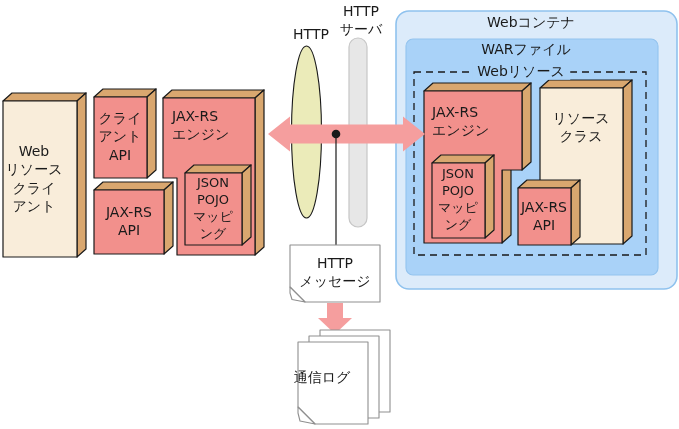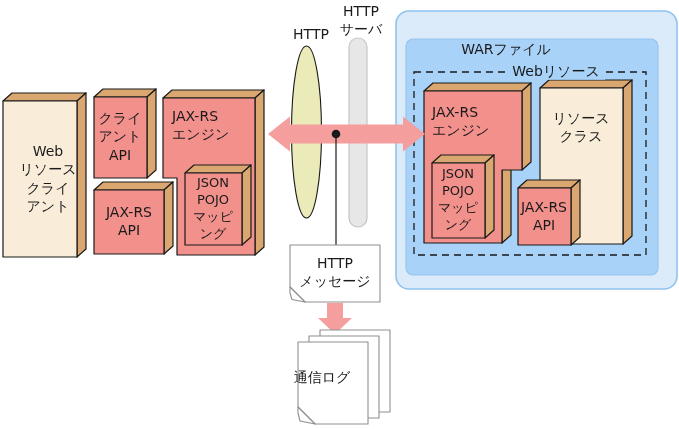--- a/index.html
+++ b/index.html
@@ -4,21 +4,21 @@
 <style>
   html,body{margin:0;padding:0;background:#fff;}
   .stage{position:relative;width:679px;height:429px;background:#fff;overflow:hidden;
          font-family:"DejaVu Sans",sans-serif;}
   .stage svg{position:absolute;left:0;top:0;}
   .lbl{position:absolute;color:#1a1a1a;font-size:14px;line-height:1.32;
        white-space:pre-line;text-align:center;pointer-events:none;}
   .lbl.ctr{transform:translate(-50%,-50%);}
   .lbl.tl{text-align:left;transform:none;}
   .lbl.sm{font-size:13px;line-height:1.3;}
-  .lbl.masked{background:var(--war-blue);padding:0 5px;margin-left:35px;}
+  .lbl.masked{background:var(--war-blue);padding:0 5px;}
   
   .f-pink{fill:var(--box-pink);}
   .f-tan{fill:var(--face-tan);}
   .f-beige{fill:var(--box-beige);}
   .sk{stroke:var(--stroke-dark);stroke-width:1.2;stroke-linejoin:round;}
   .doc{fill:var(--doc-white);stroke:var(--doc-border);stroke-width:1.1;stroke-linejoin:round;}
   .arrow{fill:var(--arrow-pink);}
   .dashed{fill:none;stroke:var(--stroke-dark);stroke-width:1.3;stroke-dasharray:7 5;}
 </style>
 </head>
@@ -103,41 +103,42 @@
   <polygon class="arrow" points="327,303 343,303 343,318 352,318 335,334 318,318 327,318"></polygon>
 
   <g>
     <rect x="320" y="330" width="70" height="82" class="doc"></rect>
     <rect x="309" y="336" width="70" height="82" class="doc"></rect>
     <polygon class="doc" points="298,342 368,342 368,424 315,424 298,407"></polygon>
     <polygon class="doc" points="298,407 315,424 300,421 298,413"></polygon>
   </g>
 </svg>
 
-<div class="lbl ctr" style="left:48px;top:179px">Web
+<div class="lbl ctr" style="left:34px;top:179px">Web
 リソース
 クライ
 アント</div>
 <div class="lbl ctr" style="left:120px;top:137px">クライ
 アント
 API</div>
 <div class="lbl ctr" style="left:129px;top:221px">JAX-RS
 API</div>
 <div class="lbl tl" style="left:172px;top:107px">JAX-RS
 エンジン</div>
 <div class="lbl ctr sm" style="left:213px;top:209px">JSON
 POJO
 マッピ
 ング</div>
 
 <div class="lbl ctr" style="left:311px;top:34px">HTTP</div>
 <div class="lbl ctr" style="left:361px;top:20px">HTTP
 サーバ</div>
 
-<div class="lbl ctr" style="left:506px;top:49px">WARファイル</div>
+<div class="lbl ctr" style="left:531px;top:22px">Webコンテナ</div>
+<div class="lbl ctr" style="left:526px;top:49px">WARファイル</div>
 <div class="lbl ctr masked" style="left:521px;top:71px">Webリソース</div>
 <div class="lbl tl" style="left:432px;top:103px">JAX-RS
 エンジン</div>
 <div class="lbl ctr sm" style="left:458px;top:200px">JSON
 POJO
 マッピ
 ング</div>
 <div class="lbl ctr" style="left:544px;top:216px">JAX-RS
 API</div>
 <div class="lbl ctr" style="left:581px;top:127px">リソース

